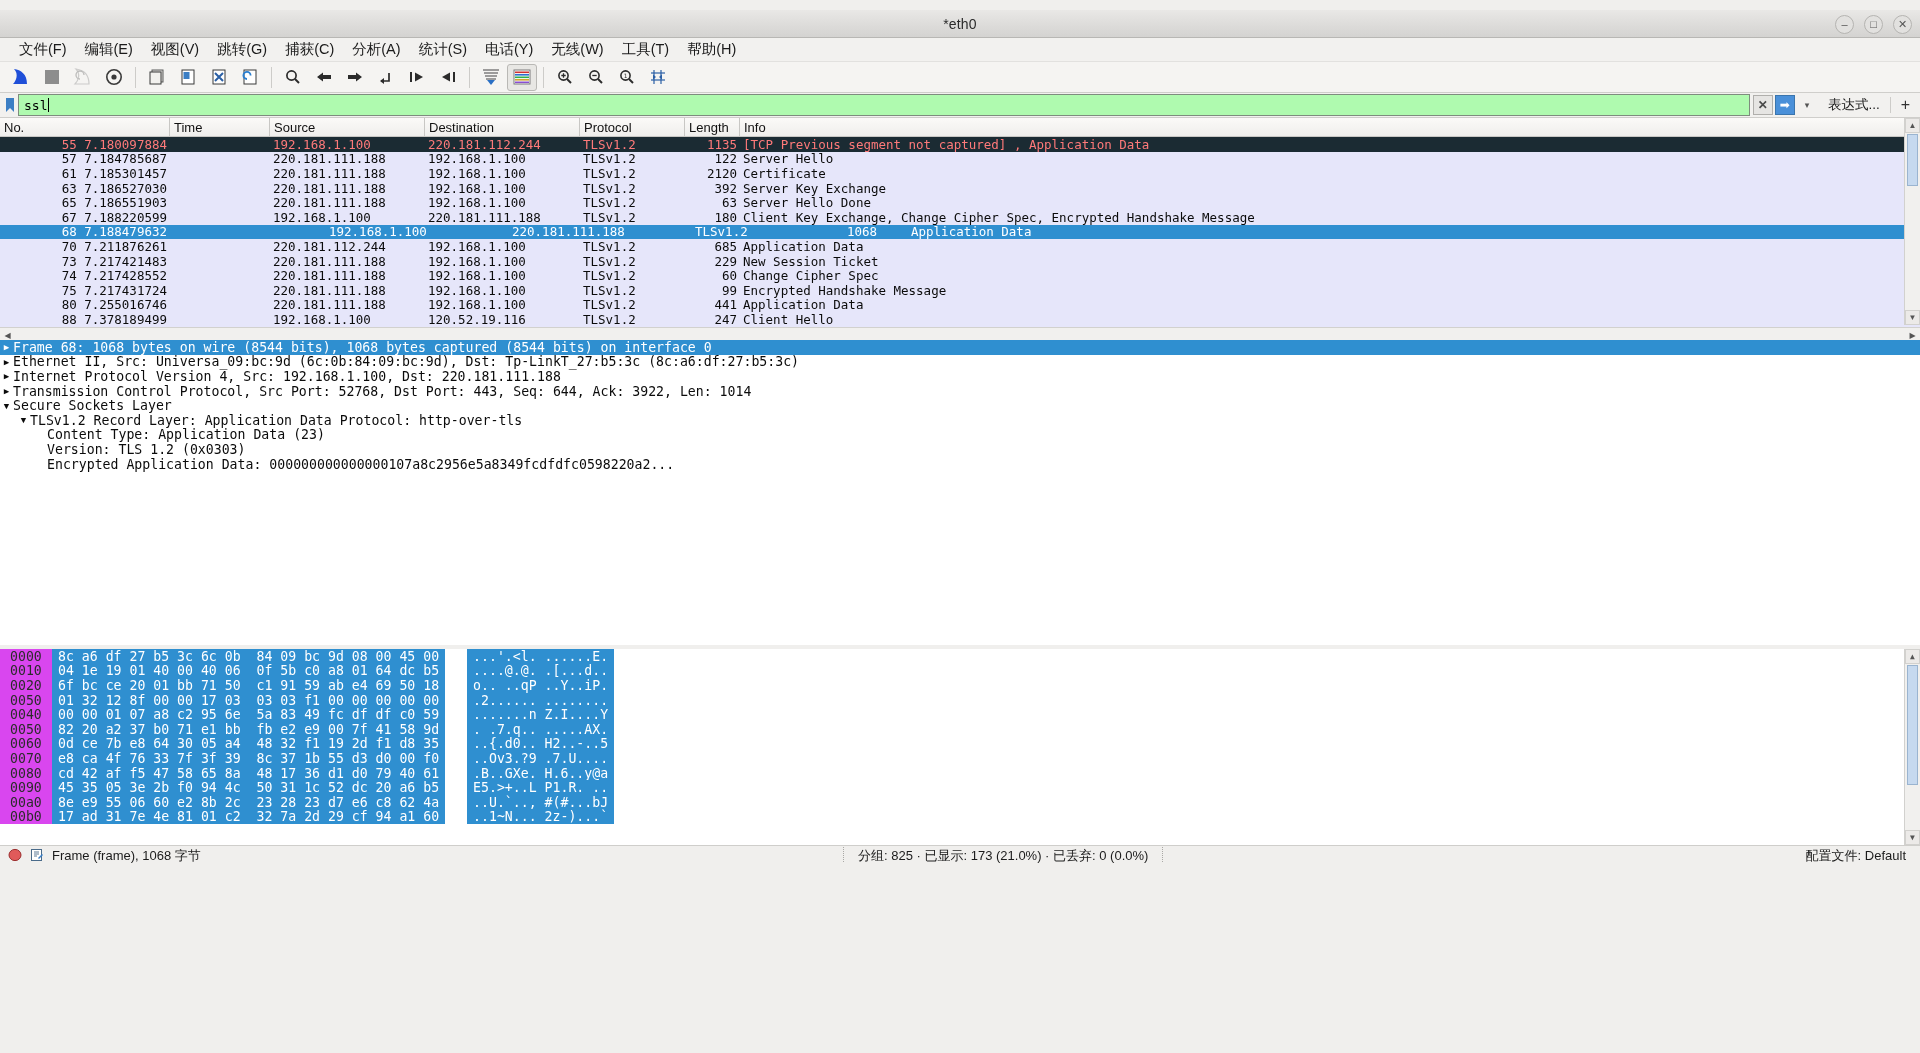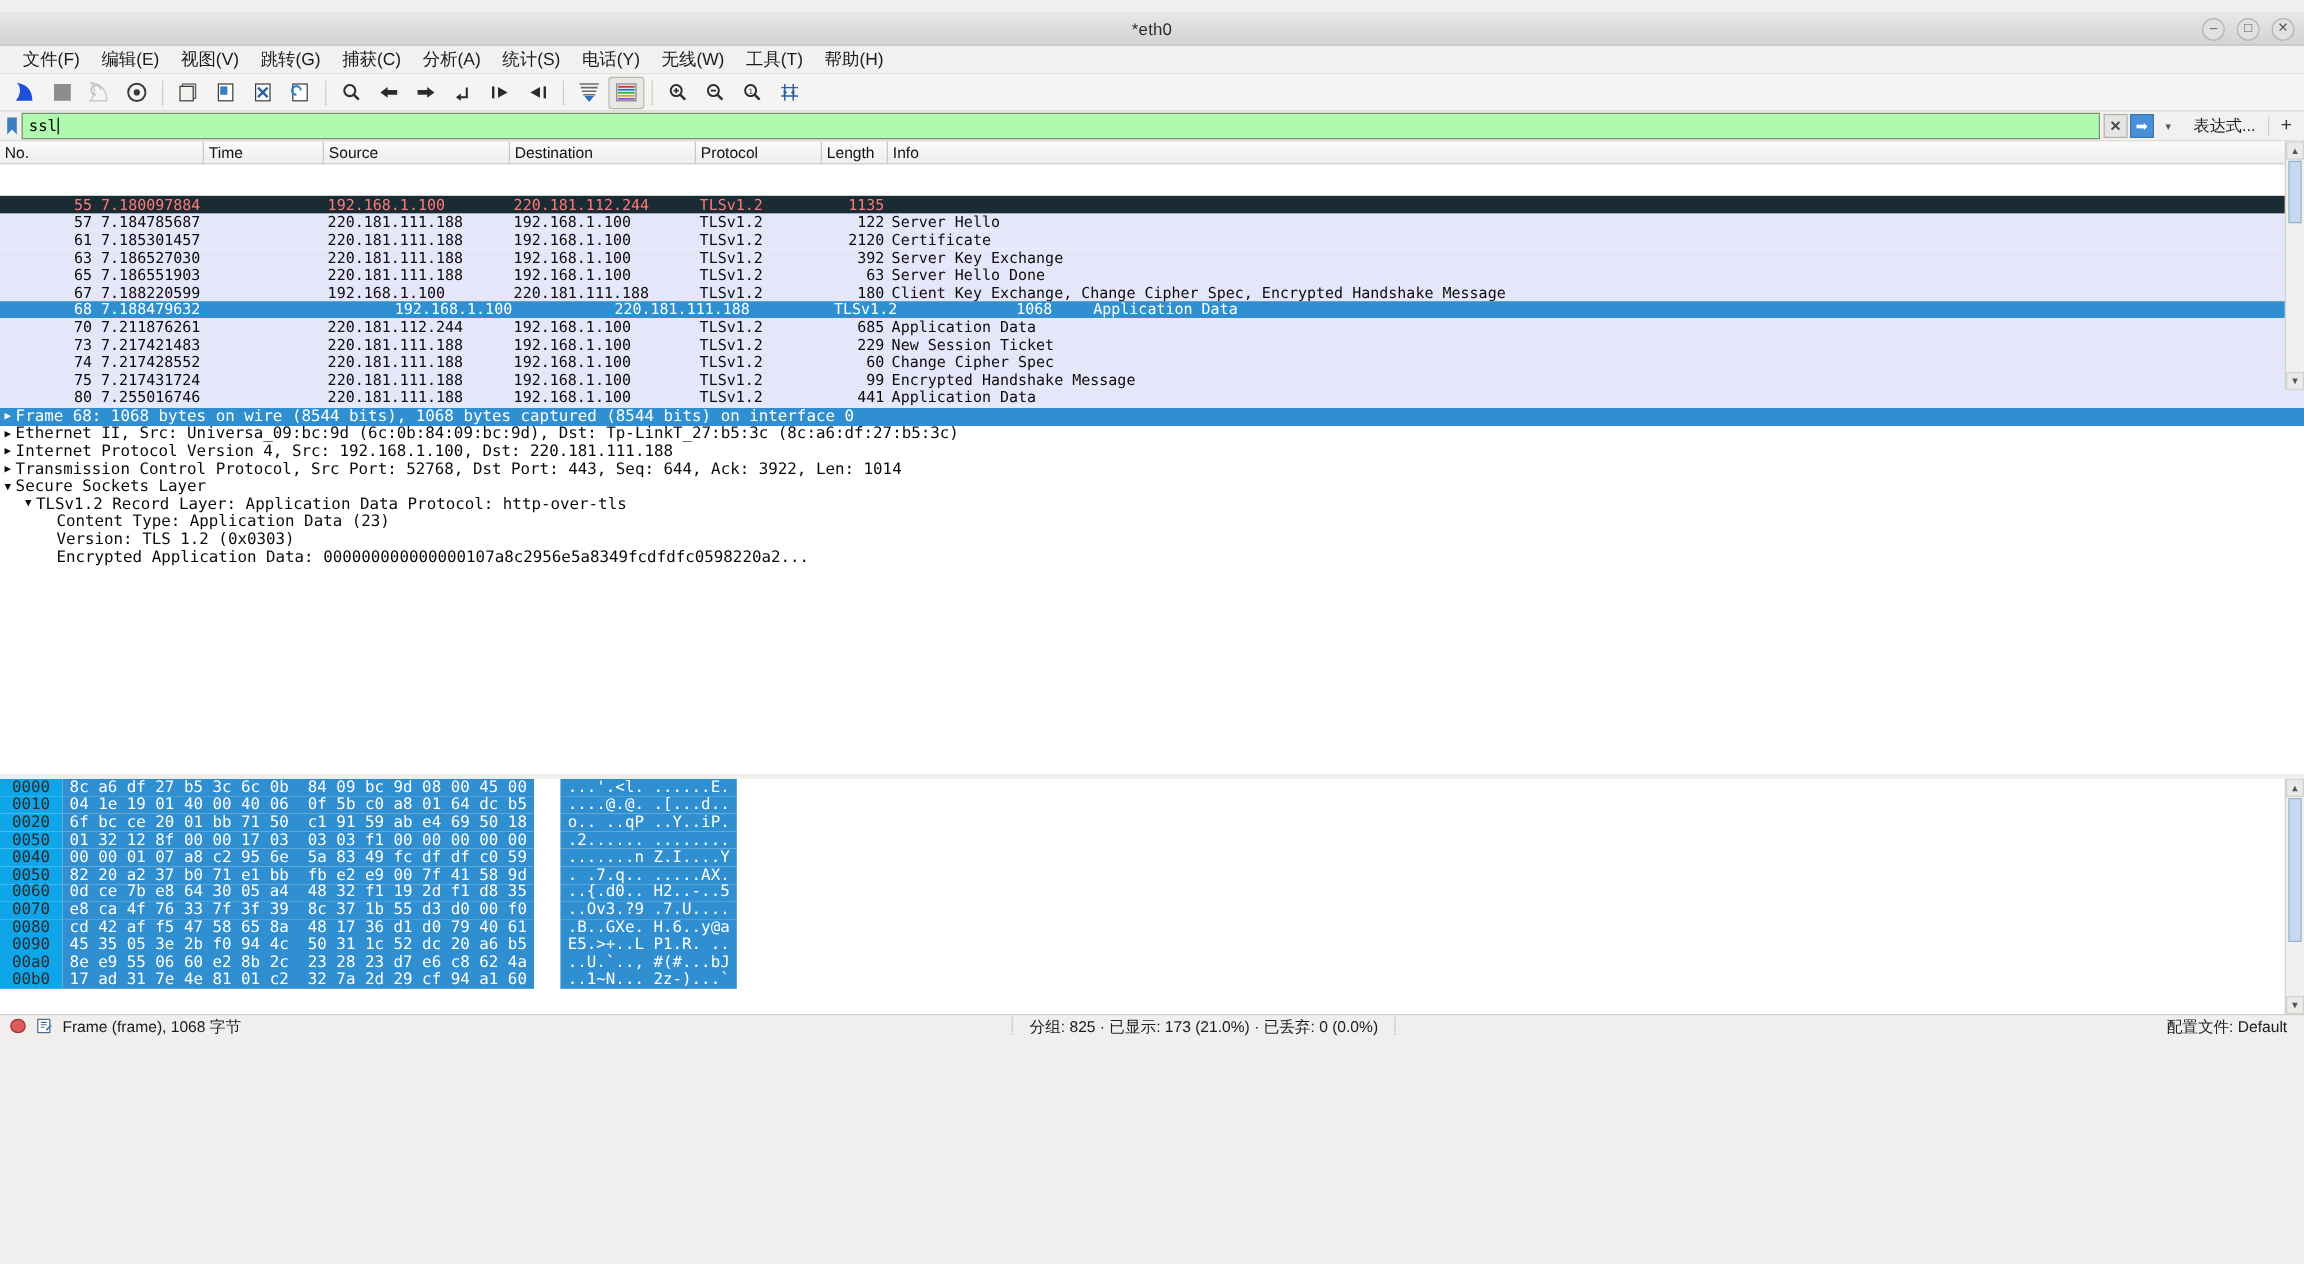--- a/index.html
+++ b/index.html
@@ -108,21 +108,21 @@
     overflow: hidden; white-space: nowrap;
   }
   .c-no { width: 170px; }
   .c-time { width: 100px; }
   .c-src { width: 155px; }
   .c-dst { width: 155px; }
   .c-proto { width: 105px; }
   .c-len { width: 55px; }
   .c-info { flex: 1; }
 
-  .plist-rows { position: relative; margin-top: 26px; }
+  .plist-rows { position: relative; }
   .prow {
     height: 14.6px; display: flex; align-items: center;
     font-family: "DejaVu Sans Mono", monospace;
     font-size: 12.5px; white-space: nowrap;
     background: #e6e6fa; color: #0b0b0b;
   }
   .prow.bad { background: #1b2b33; color: #ff7a7a; }
   .prow.sel { background: #2f8fd0; color: #ffffff; gap: 28px; }
   .prow > div { overflow: hidden; padding: 0 3px; }
   .p-no { width: 170px; text-align: right; }
@@ -160,21 +160,21 @@
   .drow.sel { background: #2f8fd0; color: #fff; }
   .tri { width: 13px; display: inline-flex; align-items: center; justify-content: center; font-size: 9px; }
 
   
   .hex-pane {
     background: #fff; position: relative; overflow: hidden;
     font-family: "DejaVu Sans Mono", monospace;
     font-size: 13.2px;
   }
   .hex-line { height: 14.6px; display: flex; align-items: center; white-space: pre; }
-  .hex-off { width: 52px; padding-left: 10px; color: #2b2b2b; background: #0ea5e9; height: 14.6px; display:flex; align-items:center;}
+  .hex-off { width: 52px; padding-left: 10px; color: #2b2b2b; background: #d946ef; height: 14.6px; display:flex; align-items:center;}
   .hex-bytes { padding: 0 6px; background: #2f8fd0; color: #fff; height: 14.6px; display:flex; align-items:center;}
   .hex-gap { width: 22px; }
   .hex-ascii { padding: 0 6px; background: #2f8fd0; color: #fff; height: 14.6px; display:flex; align-items:center;}
 
   
   .statusbar {
     height: 21px; background: #f0efed; border-top: 1px solid #cfcecb;
     display: flex; align-items: center; font-size: 13px; color: #1b1b1b;
   }
   .sb-left { display: flex; align-items: center; gap: 8px; padding-left: 8px; flex: 0 0 auto; }
@@ -383,20 +383,21 @@
   </div>
 
   <div class="plist-rows" id="plist-rows" style="height:190px; overflow:hidden;">
       <div class="prow bad">
         <div class="p-no">55 7.180097884</div>
         <div class="p-time"></div>
         <div class="p-src">192.168.1.100</div>
         <div class="p-dst">220.181.112.244</div>
         <div class="p-proto">TLSv1.2</div>
         <div class="p-len">1135</div>
+        <div class="p-info">[TCP Previous segment not captured] , Application Data</div>
       </div>
       <div class="prow">
         <div class="p-no">57 7.184785687</div>
         <div class="p-time"></div>
         <div class="p-src">220.181.111.188</div>
         <div class="p-dst">192.168.1.100</div>
         <div class="p-proto">TLSv1.2</div>
         <div class="p-len">122</div>
         <div class="p-info">Server Hello</div>
       </div>

